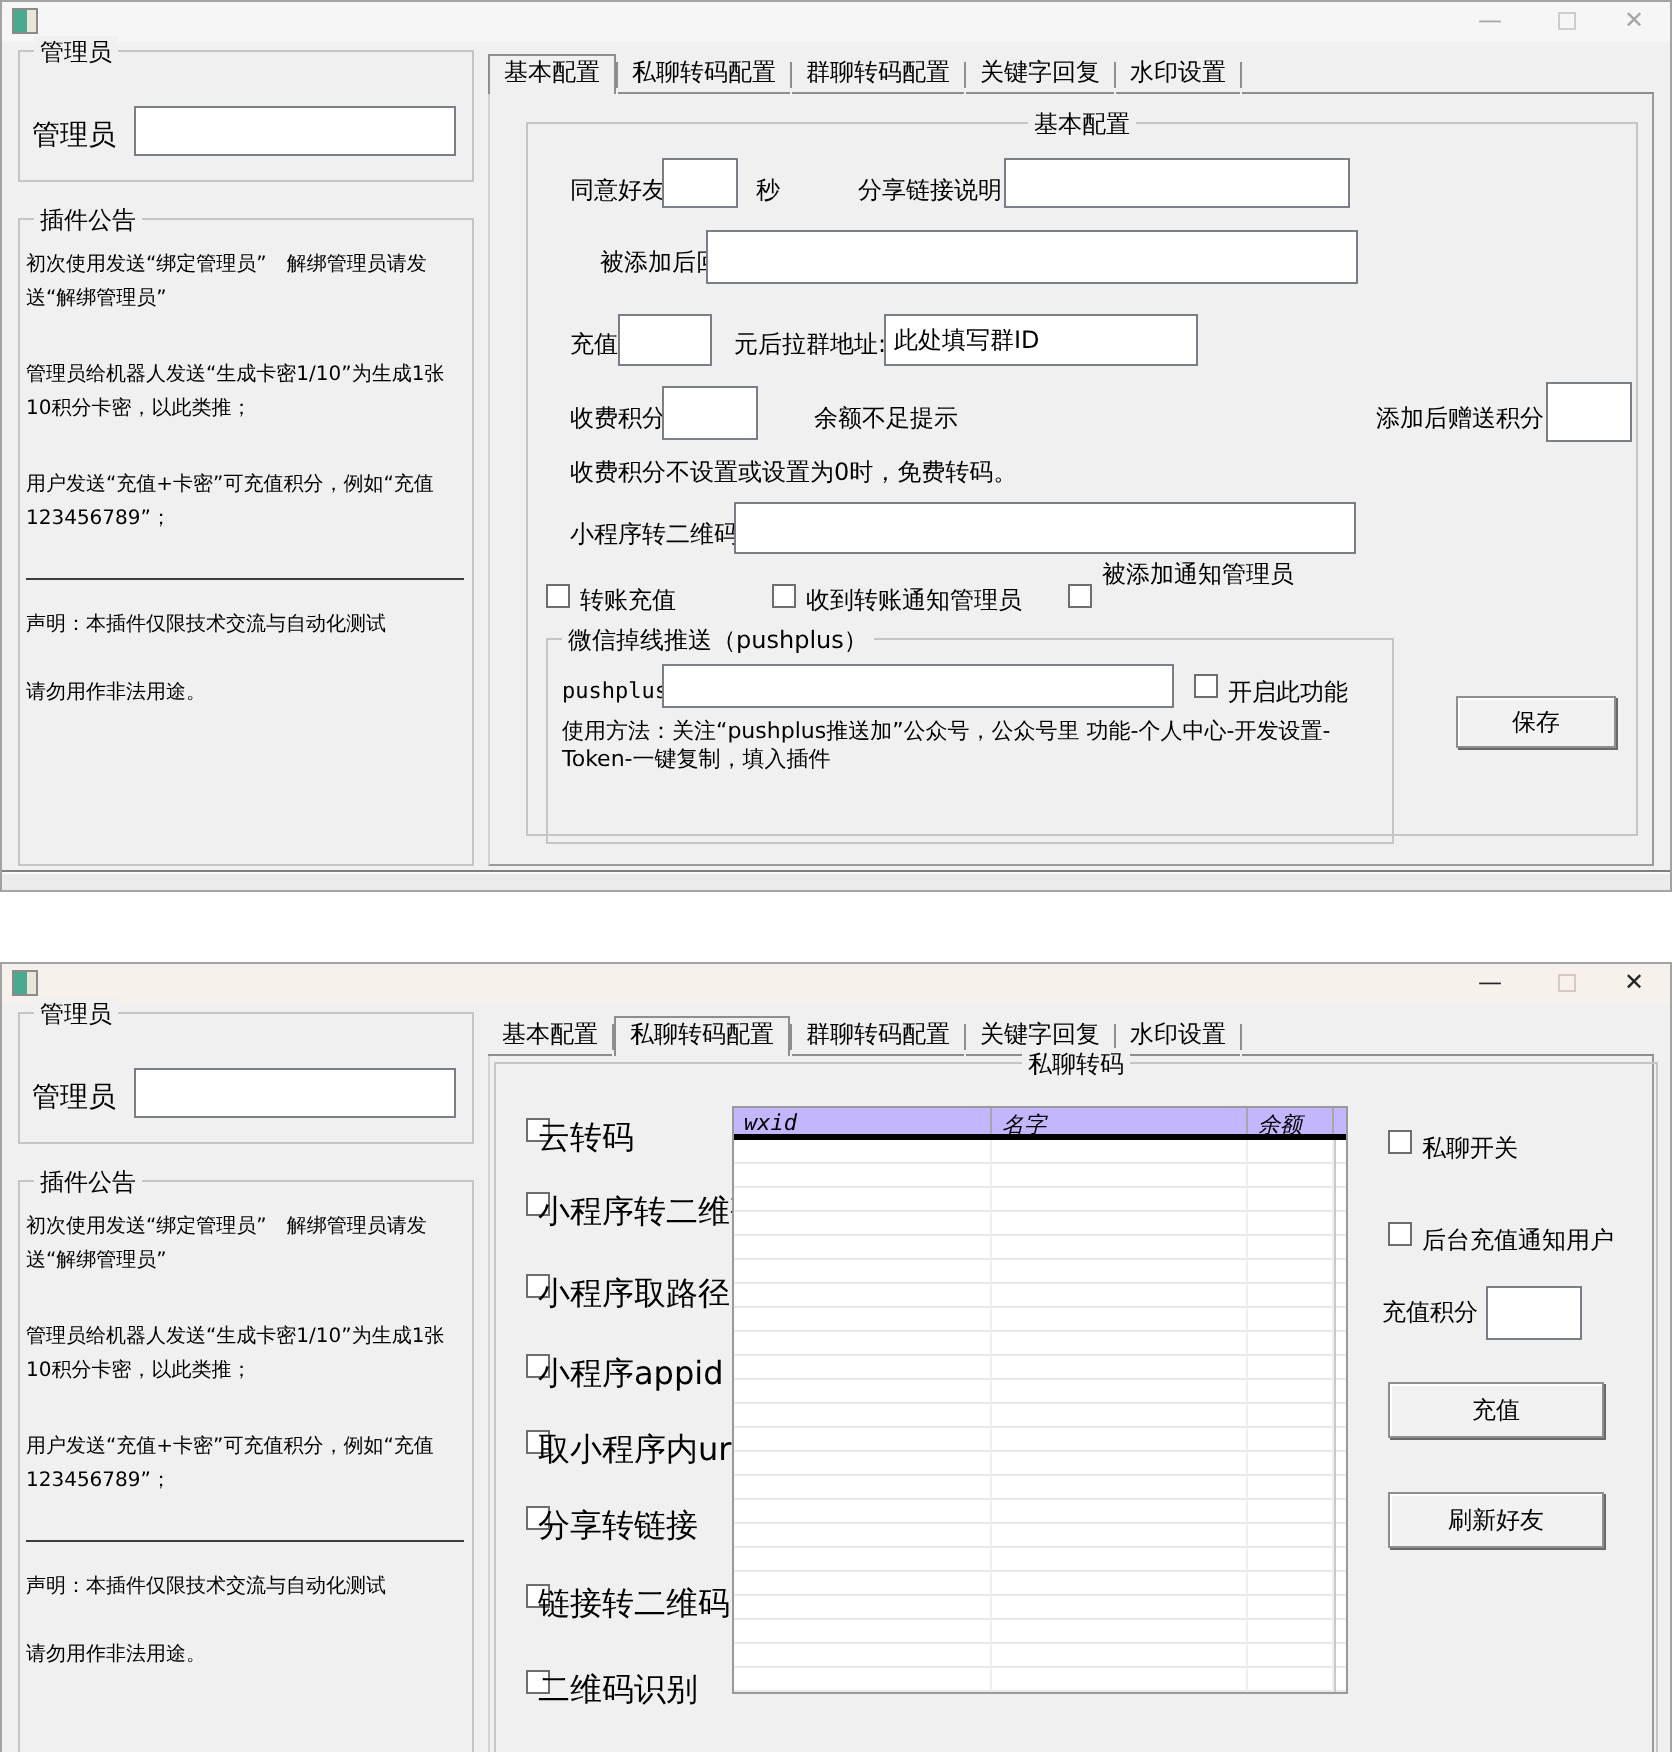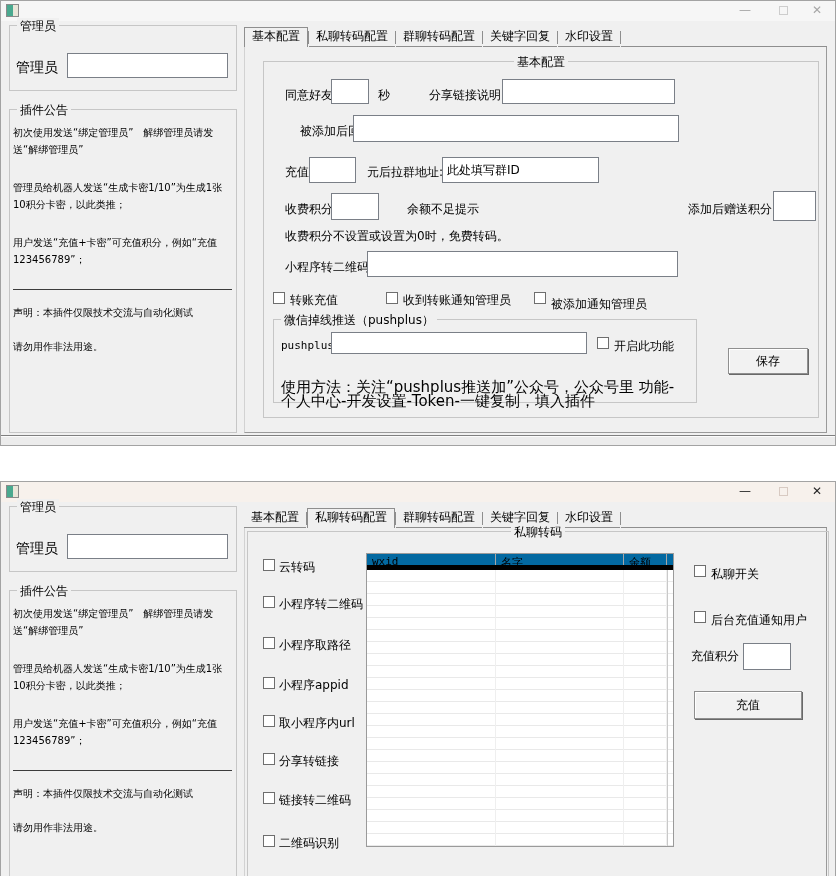--- a/index.html
+++ b/index.html
@@ -48,33 +48,33 @@
   .tab { padding:2px 7px 2px 7px; line-height:15px; white-space:nowrap; border-bottom:1px solid #8e8e8e; }
   .tab.selected { border:1px solid #8e8e8e; border-bottom:none; background:#f0f0f0; padding-top:1px; padding-bottom:3px; }
   .tab-sep { width:1px; height:13px; background:#8e8e8e; margin:0 0 3px 0; border-bottom:1px solid #8e8e8e; }
   .tabstrip-rest { flex:1; border-bottom:1px solid #8e8e8e; height:1px; }
   .tabpage { position:absolute; left:243px; width:583px; border-left:1px solid #d2d2d2; border-right:1px solid #9a9a9a; }
   #win-top .tabpage { top:46px; height:386px; border-bottom:1px solid #9a9a9a; }
   #win-bottom .tabpage { top:46px; height:349px; }
 
   
   .basic-group { left:262px; top:60px; width:556px; height:357px; }
-  .pp-group { left:272px; top:318px; width:424px; height:84px; }
+  .pp-group { left:272px; top:318px; width:424px; height:103px; }
   .mono { font-family:"DejaVu Sans Mono",monospace; font-size:11px; }
-  .pp-help { position:absolute; left:280px; top:379px; width:402px; font-size:15px; line-height:14px; white-space:normal; }
+  .pp-help { position:absolute; left:280px; top:358px; width:402px; font-size:11px; line-height:14px; white-space:normal; }
   .win-footer { position:absolute; left:0; right:0; top:434px; height:11px; border-top:1px solid #7f7f7f;
                 background:#ececec; box-shadow:inset 0 1px 0 #fbfbfb; }
 
   
   .private-group { left:246px; top:49px; width:582px; height:360px; }
-  .fc-label { position:absolute; left:278px; font-size:12px; white-space:nowrap; }
+  .fc-label { position:absolute; left:268px; font-size:16px; white-space:nowrap; }
   .fc-box { left:262px; }
 
   .friend-table { position:absolute; left:365px; top:71px; width:308px; height:294px; border:1px solid #9a9a9a; background:#fff; }
-  .ft-header { display:flex; height:16px; background:#0369a1; border-bottom:5px solid #000000; font-size:11px; }
+  .ft-header { display:flex; height:16px; background:#c4b5fd; border-bottom:3px solid #000000; font-size:11px;font-style:italic; }
   .ft-h { padding:1px 0 0 5px; border-right:1px solid #a7a7a7; overflow:hidden; white-space:nowrap; }
   .ft-c0 { width:129px; } .ft-c1 { width:128px; } .ft-c2 { width:43px; } .ft-c3 { flex:1; border-right:none; }
   .ft-body { position:absolute; left:0; right:0; top:16px; bottom:0; overflow:hidden; }
   .ft-row { display:flex; height:12px; border-bottom:1px solid #e9e9e9; }
   .ft-cell { border-right:1px solid #efefef; height:12px; }
   .ft-cell.ft-c3 { border-right:none; border-left:1px solid #c9c9c9; }
 </style>
 </head>
 <body>
 
@@ -144,21 +144,21 @@
   <span class="lb" style="left:284px;top:227px;">收费积分不设置或设置为0时，免费转码。</span>
 
   <span class="lb" style="left:284px;top:258px;">小程序转二维码</span>
   <input class="ti" style="left: 366px; top: 250px; width: 311px; height: 26px;" value="">
 
   <span class="cb" style="left:272px;top:291px;"></span>
   <span class="lb" style="left:289px;top:291px;">转账充值</span>
   <span class="cb" style="left:385px;top:291px;"></span>
   <span class="lb" style="left:402px;top:291px;">收到转账通知管理员</span>
   <span class="cb" style="left:533px;top:291px;"></span>
-  <span class="lb" style="left:550px;top:295px;">被添加通知管理员</span>
+  <span class="lb" style="left:550px;top:278px;">被添加通知管理员</span>
 
   <div class="groupbox pp-group">
     <span class="gb-title">微信掉线推送（pushplus）</span>
   </div>
   <span class="lb mono" style="left:280px;top:338px;">pushplus token</span>
   <input class="ti" style="left: 330px; top: 331px; width: 256px; height: 22px;" value="">
   <span class="cb" style="left:596px;top:336px;"></span>
   <span class="lb" style="left:613px;top:337px;">开启此功能</span>
   <div class="lb pp-help">使用方法：关注“pushplus推送加”公众号，公众号里 功能-个人中心-开发设置-Token-一键复制，填入插件</div>
 
@@ -378,13 +378,14 @@
       </div>
   </div>
 
   <span class="cb" style="left:693px;top:83px;"></span>
   <span class="lb" style="left:710px;top:84px;">私聊开关</span>
   <span class="cb" style="left:693px;top:129px;"></span>
   <span class="lb" style="left:710px;top:130px;">后台充值通知用户</span>
   <span class="lb" style="left:690px;top:166px;">充值积分</span>
   <input class="ti" style="left: 742px; top: 161px; width: 48px; height: 27px;" value="">
   <button class="btn" style="left:693px;top:209px;width:108px;height:28px;">充值</button>
+  <button class="btn" style="left:693px;top:264px;width:108px;height:28px;">刷新好友</button>
 </div>
 
 </body></html>

